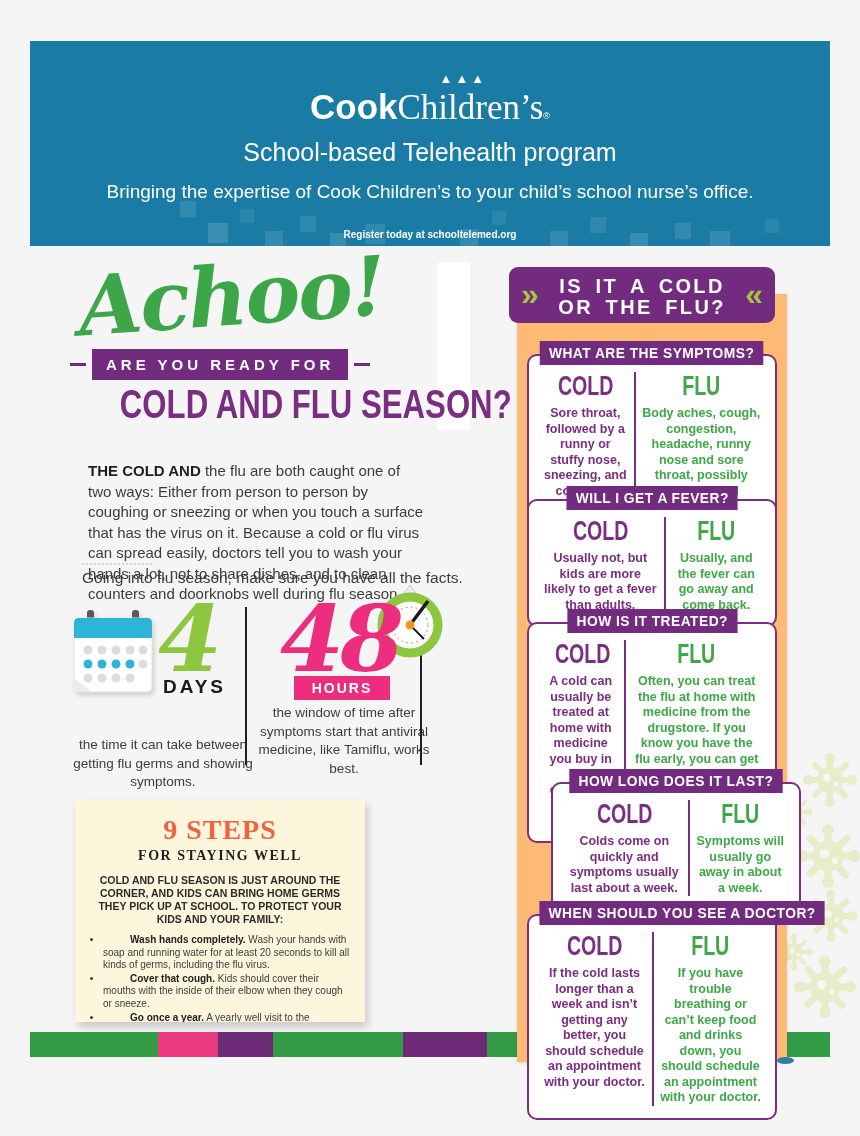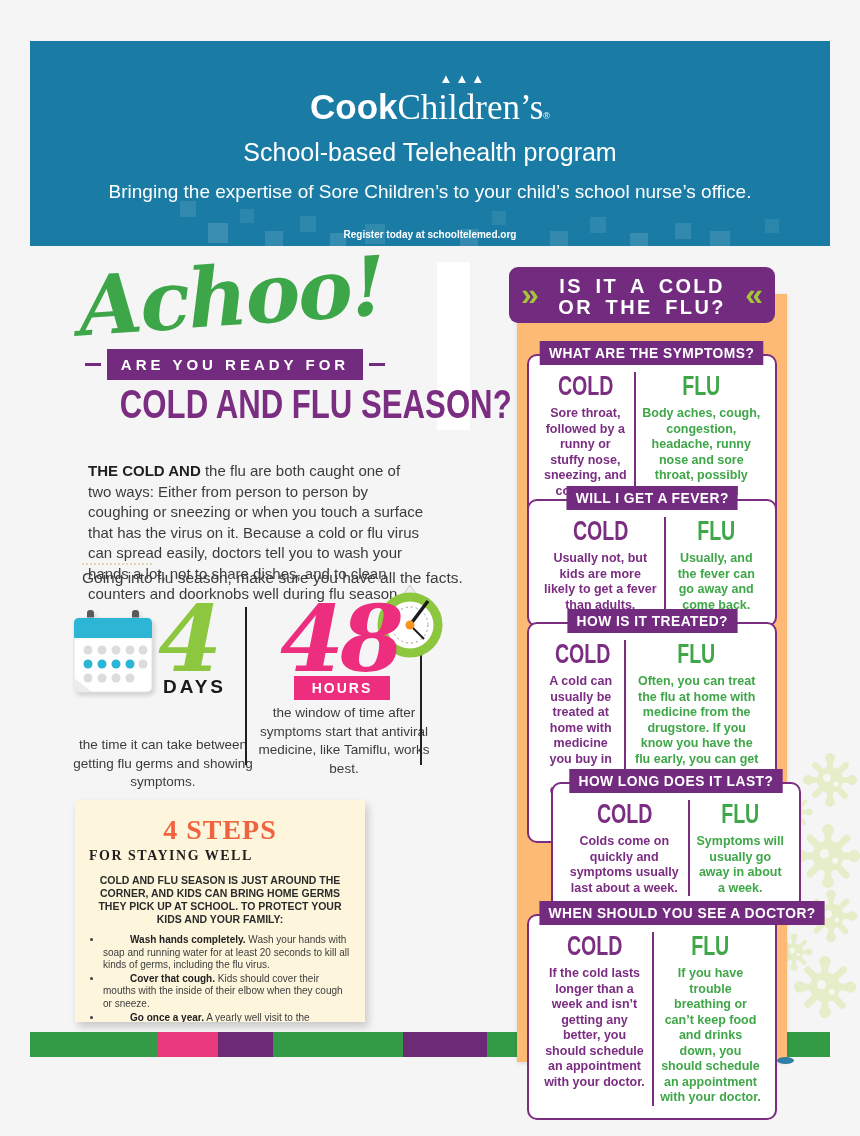--- a/index.html
+++ b/index.html
@@ -14,21 +14,21 @@
   .logo-bold{font-family:"Liberation Sans",sans-serif;font-weight:bold;font-size:35px;}
   .logo-serif{font-family:"Liberation Serif",serif;font-size:35px;}
   .logo-reg{font-size:9px;vertical-align:baseline;}
   .program{font-size:25px;font-weight:normal;margin-top:10px;}
   .tagline{font-size:19px;margin-top:14px;font-weight:normal;}
   .register{font-size:10px;font-weight:bold;margin-top:26px;}
 
   
   .achoo{position:absolute;left:78px;top:246px;width:360px;font-family:"DejaVu Serif",serif;font-style:italic;font-weight:bold;font-size:82px;color:#3da648;transform:rotate(-4deg);letter-spacing:-2px;}
   .white-strip{position:absolute;left:437px;top:262px;width:33px;height:168px;background:#ffffff;}
-  .ready-row{position:absolute;left:70px;top:349px;width:330px;display:flex;align-items:center;justify-content:center;gap:6px;}
+  .ready-row{position:absolute;left:70px;top:349px;width:330px;display:flex;align-items:center;justify-content:flex-start;gap:6px;}
   .ready-dash{width:16px;height:3px;background:#732b7f;}
   .ready-box{background:#732b7f;color:#fff;font-size:15px;font-weight:bold;letter-spacing:4px;padding:7px 14px;white-space:nowrap;}
   .season{position:absolute;left:58px;top:381px;width:380px;text-align:center;color:#7b2d82;font-weight:bold;}
   .season span{display:inline-block;font-size:41px;white-space:nowrap;transform:scaleX(0.76);transform-origin:center;letter-spacing:0px;}
   .intro{position:absolute;left:88px;top:461px;width:338px;font-size:15px;line-height:20.5px;color:#3c3c3c;}
   .intro b{color:#1f1f1f;}
   .dotted{position:absolute;left:82px;top:563px;width:70px;border-top:2px dotted #e3d7b8;}
   .facts{position:absolute;left:82px;top:569px;width:420px;font-size:15.5px;color:#3c3c3c;}
 
   
@@ -36,21 +36,21 @@
   .stat-num{position:absolute;font-family:"DejaVu Serif",serif;font-style:italic;font-weight:bold;letter-spacing:-4px;}
   .num-green{color:#8dc63f;font-size:92px;}
   .num-pink{color:#ed2e7f;font-size:92px;}
   .stat-unit-dark{position:absolute;font-size:19px;font-weight:bold;letter-spacing:3px;color:#1a1a1a;}
   .stat-unit-pink{position:absolute;background:#ed2e7f;color:#fff;font-size:14px;font-weight:bold;letter-spacing:2px;text-align:center;padding:4px 0;}
   .stat-cap{position:absolute;text-align:center;font-size:13.5px;line-height:18.5px;color:#3c3c3c;}
 
   
   .steps{position:absolute;left:75px;top:800px;width:290px;height:222px;background:#fdf5dc;box-shadow:3px 5px 8px rgba(0,0,0,0.18);box-sizing:border-box;padding:14px 14px 10px 14px;overflow:hidden;}
   .steps-title{font-family:"Liberation Serif",serif;font-weight:bold;font-size:28px;color:#f0633f;text-align:center;letter-spacing:1px;}
-  .steps-sub{font-family:"Liberation Serif",serif;font-weight:bold;font-size:14px;color:#231f20;text-align:left;letter-spacing:1.5px;margin-top:2px;}
+  .steps-sub{font-family:"Liberation Serif",serif;font-weight:bold;font-size:14px;color:#231f20;text-align:center;letter-spacing:1.5px;margin-top:2px;}
   .steps-intro{font-size:10.5px;line-height:13px;font-weight:bold;color:#2b2b2b;text-align:center;margin-top:10px;}
   .steps ul{margin:8px 0 0 0;padding-left:14px;}
   .steps li{font-size:10px;line-height:12.6px;color:#3c3c3c;margin-bottom:1px;}
   .steps li b{color:#222;margin-left:27px;}
 
   
   .germ{position:absolute;z-index:0;}
   .panel{position:absolute;left:517px;top:294px;width:270px;height:768px;background:#fdba74;z-index:2;box-shadow:0 1px 4px rgba(0,0,0,0.12);}
   .panel-header{position:absolute;left:509px;top:267px;width:266px;height:56px;background:#732b7f;border-radius:9px;color:#fff;z-index:3;text-align:center;box-sizing:border-box;padding-top:8px;}
   .panel-header .line{font-size:21px;font-weight:bold;letter-spacing:2.5px;word-spacing:5px;line-height:21px;display:block;transform:scaleX(0.95);}
@@ -98,21 +98,21 @@
     <div class="px" style="left:600px;top:192px;width:18px;height:18px;opacity:.13"></div>
     <div class="px" style="left:645px;top:182px;width:16px;height:16px;opacity:.10"></div>
     <div class="px" style="left:680px;top:190px;width:20px;height:20px;opacity:.12"></div>
     <div class="px" style="left:735px;top:178px;width:14px;height:14px;opacity:.08"></div>
 
     <div class="logo-wrap">
       <span class="logo-tris">▲▲▲</span>
       <span class="logo-bold">Cook</span><span class="logo-serif">Children’s</span><span class="logo-reg">®</span>
     </div>
     <div class="program">School-based Telehealth program</div>
-    <div class="tagline">Bringing the expertise of Sore Children’s to your child’s school nurse’s office.</div>
+    <div class="tagline">Bringing the expertise of Cook Children’s to your child’s school nurse’s office.</div>
     <div class="register">Register today at schooltelemed.org</div>
   </div>
 
   <div class="white-strip"></div>
   <div class="achoo">Achoo!</div>
 
   <div class="ready-row">
     <span class="ready-dash"></span>
     <span class="ready-box">ARE YOU READY FOR</span>
     <span class="ready-dash"></span>
@@ -163,21 +163,21 @@
     <line x1="36" y1="42" x2="50" y2="56" stroke="#1a1a1a" stroke-width="2"></line>
     <circle cx="36" cy="42" r="4.5" fill="#f7941d"></circle>
   </svg>
   <div class="stat-num num-pink" style="left:280px;top:585px;z-index:2;">48</div>
   <div class="stat-unit-pink" style="left:294px;top:676px;width:96px;z-index:2;">HOURS</div>
   <div class="stat-cap" style="left:258px;top:704px;width:172px;">the window of time after symptoms start that antiviral medicine, like Tamiflu, works best.</div>
 
   <div class="divider" style="left:420px;top:638px;height:127px;"></div>
 
   <div class="steps">
-    <div class="steps-title">4 STEPS</div>
+    <div class="steps-title">9 STEPS</div>
     <div class="steps-sub">FOR STAYING WELL</div>
     <div class="steps-intro">COLD AND FLU SEASON IS JUST AROUND THE CORNER, AND KIDS CAN BRING HOME GERMS THEY PICK UP AT SCHOOL. TO PROTECT YOUR KIDS AND YOUR FAMILY:</div>
     <ul>
       <li><b>Wash hands completely.</b><span> Wash your hands with soap and running water for at least 20 seconds to kill all kinds of germs, including the flu virus.</span></li>
       <li><b>Cover that cough.</b><span> Kids should cover their mouths with the inside of their elbow when they cough or sneeze.</span></li>
       <li><b>Go once a year.</b><span> A yearly well visit to the pediatrician is important to make sure your kids are up-to-date on all vaccinations, including the flu shot. Your physician also uses this yearly visit to discuss any problems or unusual changes in your child from year to year.</span></li>
     </ul>
   </div>
 
   <svg width="0" height="0" style="position:absolute">

